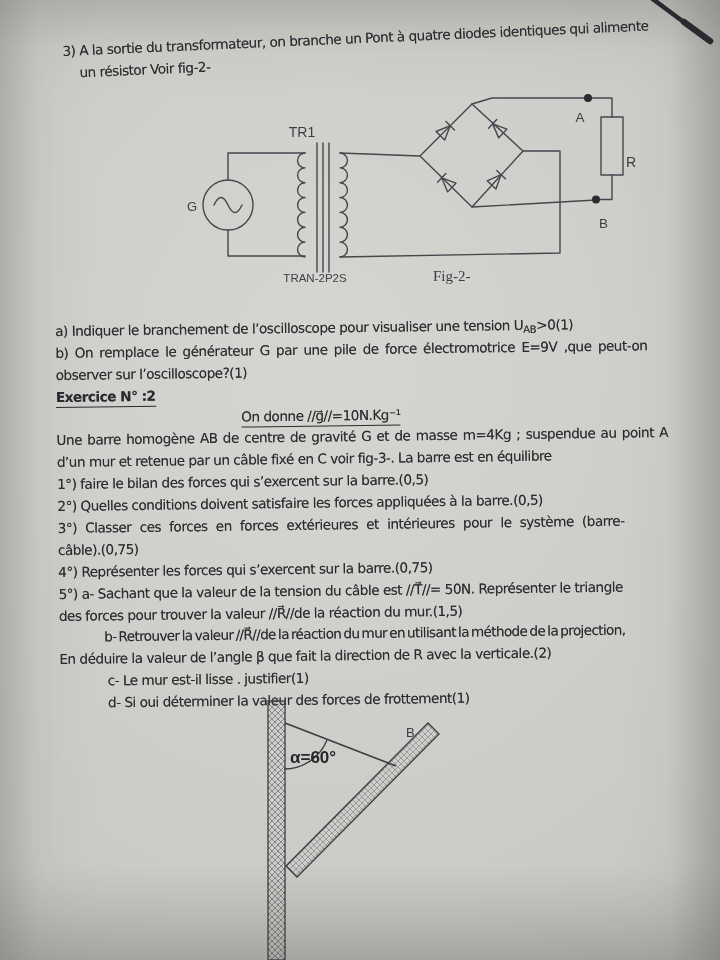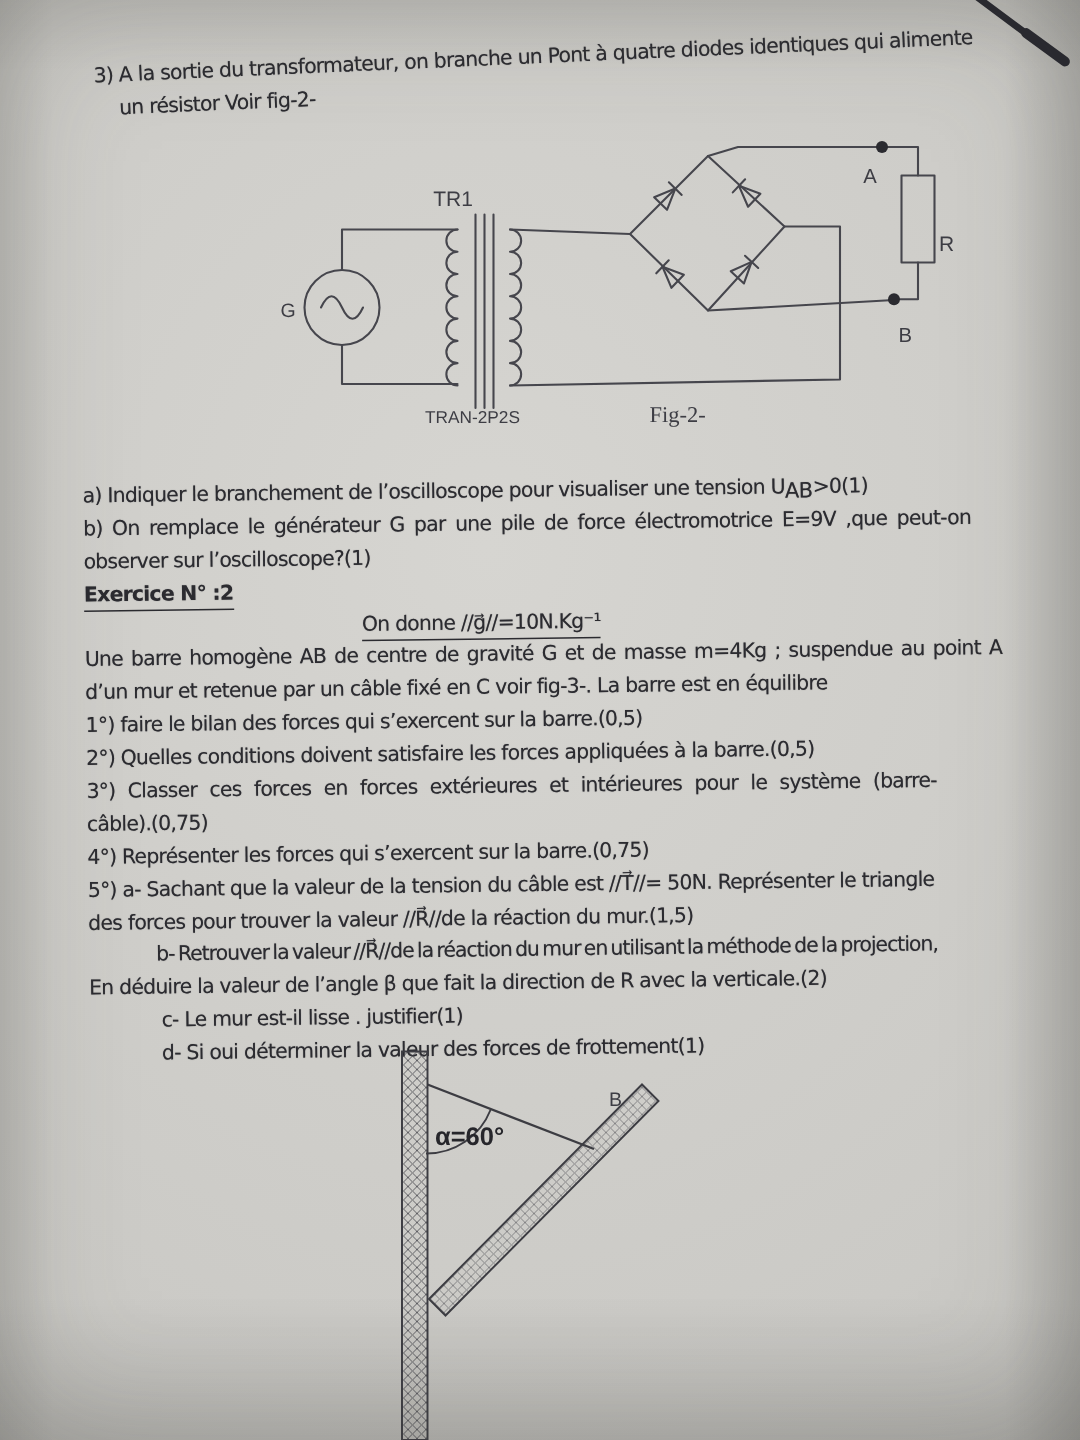--- a/index.html
+++ b/index.html
@@ -32,21 +32,21 @@
   .tline{white-space:nowrap;height:21.9px;}
   .ws1{word-spacing:1.5px;}
   .ws2{word-spacing:2.5px;}
   .ws4{word-spacing:4.4px;}
   .tight{word-spacing:-1.5px;letter-spacing:-0.65px;}
   .ind{padding-left:45px;}
   .ind2{padding-left:48px;}
   .boldu{font-weight:bold;}
   .underline{border-bottom:1.4px solid #2b2b30;padding-bottom:1px;display:inline-block;line-height:17px;}
   .givenline{padding-left:185px;}
-  sub.svec{font-size:14px;vertical-align:-3px;letter-spacing:-0.3px;text-align:center;}
+  sub.svec{font-size:10px;vertical-align:-3px;letter-spacing:-0.3px;text-align:center;}
   svg text{text-shadow:none;}
   .figsvg{position:absolute;}
   .penmark{position:absolute;left:640px;top:0;}
 </style>
 </head>
 <body>
 
 <div class="page">
 
   <svg class="penmark" width="80" height="60" viewBox="0 0 80 60">

